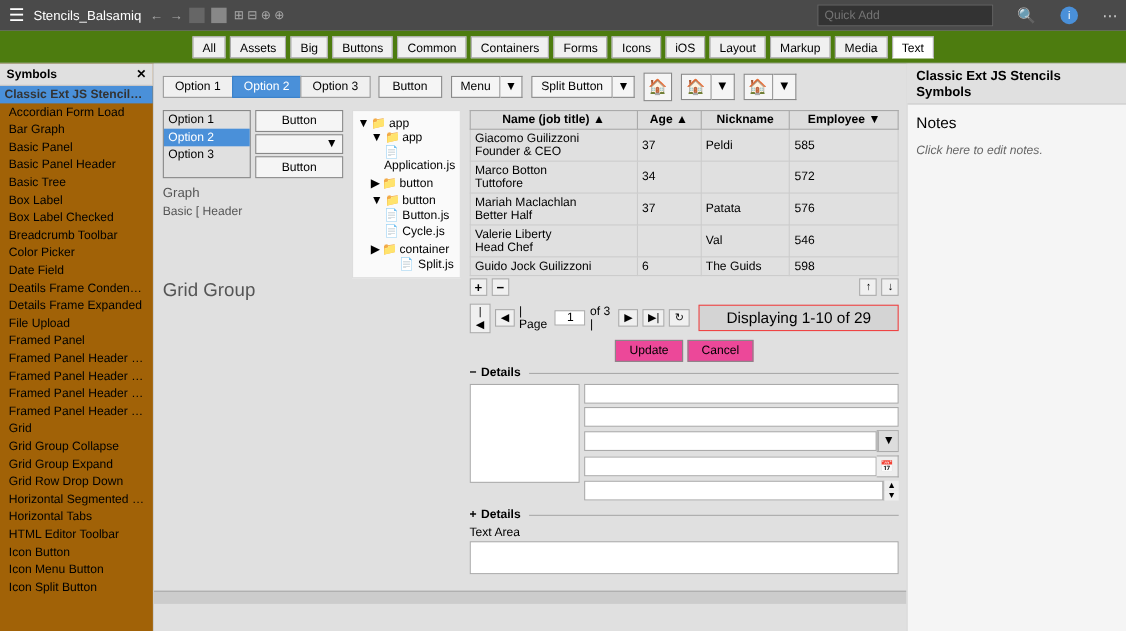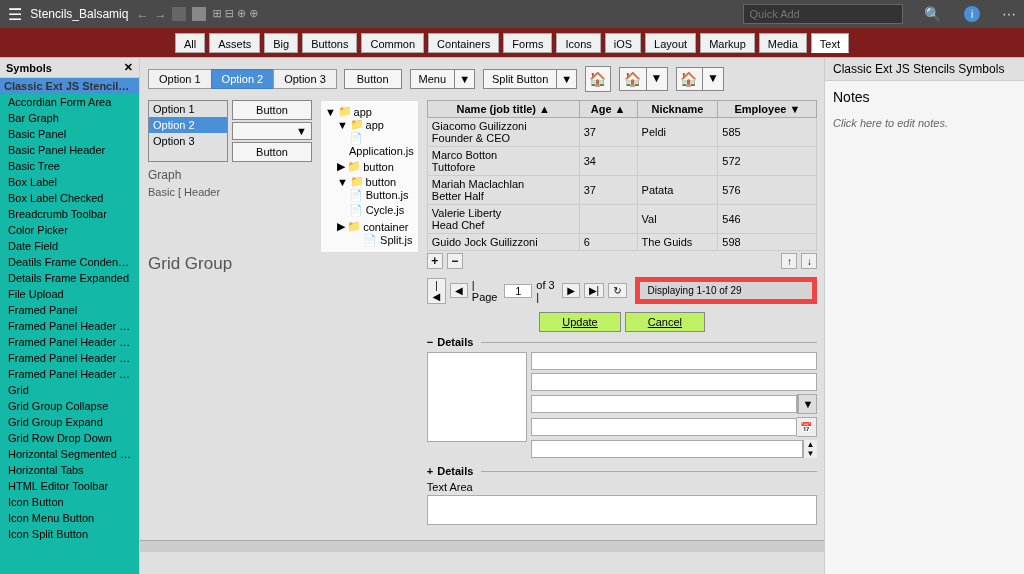--- a/index.html
+++ b/index.html
@@ -24,21 +24,21 @@
       color: white;
       padding: 2px 6px;
       width: 160px;
       font-size: 11px;
       height: 20px;
     }
     .title-bar .icon-btn { color: #ccc; cursor: pointer; font-size: 14px; }
 
     
     .toolbar {
-      background: #7f1d1d;
+      background: #4d7c0f;
       height: 30px;
       display: flex;
       align-items: center;
       justify-content: center;
       gap: 4px;
       border-bottom: 1px solid #bbb;
       padding: 0 8px;
       flex-wrap: wrap;
     }
     .toolbar-btn {
@@ -57,21 +57,21 @@
 
     
     .main-layout {
       display: flex;
       height: calc(574px - 58px);
     }
 
     
     .sidebar {
       width: 140px;
-      background: #14b8a6;
+      background: #a16207;
       border-right: 1px solid #ccc;
       display: flex;
       flex-direction: column;
       overflow: hidden;
       flex-shrink: 0;
     }
     .sidebar-header {
       background: #e0e0e0;
       padding: 3px 6px;
       font-weight: bold;
@@ -186,46 +186,45 @@
       background: #f5f5f5;
       border-left: 1px solid #ccc;
       display: flex;
       flex-direction: column;
       font-size: 11px;
       flex-shrink: 0;
     }
     .right-panel-header {
       background: #e0e0e0;
       padding: 4px 8px;
-      font-weight: normal;
+      font-weight: bold;
       font-size: 12px;
       border-bottom: 1px solid #ccc;
     }
     .notes-title { padding: 8px; font-size: 14px; font-weight: normal; }
     .notes-content { padding: 4px 8px; color: #666; font-style: italic; }
 
     
     .displaying-bar {
       background: #d4d4d4;
-      border: 5px solid #ef4444;
+      border: 1px solid #ef4444;
       padding: 3px 8px;
-      text-align: left;
-      font-size: 10px;
+      text-align: center;
+      font-size: 14px;
       width: 200px;
       margin: 4px auto;
     }
 
     .action-btns { display: flex; gap: 4px; margin: 4px 0; justify-content: center; }
     .action-btn {
       border: 1px solid #888;
-      padding: 3px 22px;
-      font-size: 11px;
-      cursor: pointer;
-      background: #bef264;
-      text-decoration: underline;
+      padding: 3px 12px;
+      font-size: 11px;
+      cursor: pointer;
+      background: #ec4899;
     }
 
     .canvas-inner { padding: 8px; }
 
     .bottom-scroll {
       height: 12px;
       background: #ccc;
       border-top: 1px solid #aaa;
     }
 
@@ -287,21 +286,21 @@
 
 <div class="main-layout">
 
   <div class="sidebar">
     <div class="sidebar-header">
       <span>Symbols</span>
       <span style="cursor:pointer;">✕</span>
     </div>
     <div class="sidebar-list">
       <div class="sidebar-item selected category">Classic Ext JS Stencils Symb...</div>
-      <div class="sidebar-item">Accordian Form Area</div>
+      <div class="sidebar-item">Accordian Form Load</div>
       <div class="sidebar-item">Bar Graph</div>
       <div class="sidebar-item">Basic Panel</div>
       <div class="sidebar-item">Basic Panel Header</div>
       <div class="sidebar-item">Basic Tree</div>
       <div class="sidebar-item">Box Label</div>
       <div class="sidebar-item">Box Label Checked</div>
       <div class="sidebar-item">Breadcrumb Toolbar</div>
       <div class="sidebar-item">Color Picker</div>
       <div class="sidebar-item">Date Field</div>
       <div class="sidebar-item">Deatils Frame Condensed</div>

